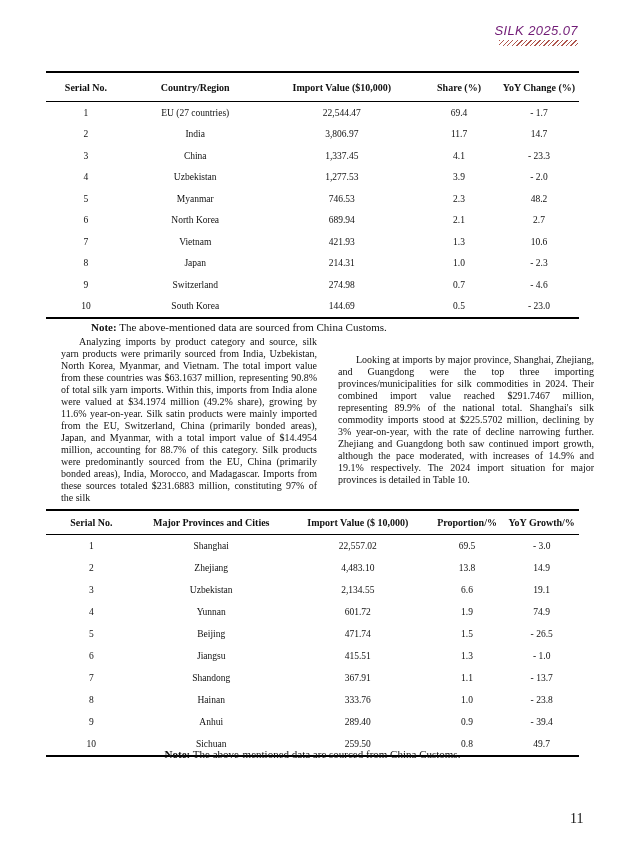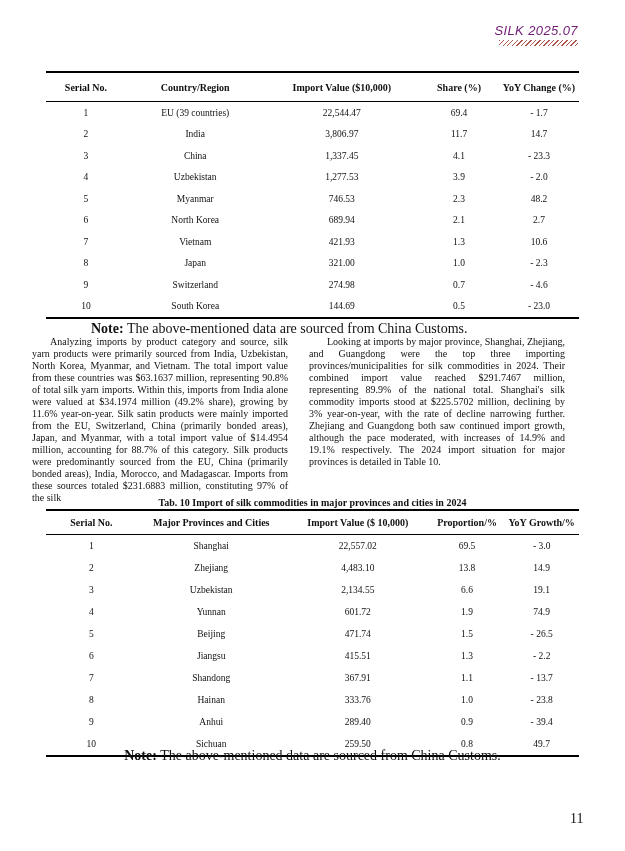--- a/index.html
+++ b/index.html
@@ -51,29 +51,29 @@
   }
   .t9 th  { height: 28px; }
   .t10 th { height: 23px; }
   .data-table td {
     font-size: 9.5px; text-align: center; padding: 0;
     height: 21.5px; vertical-align: middle;
   }
   .t10 td { height: 22px; }
 
   
-  .note { position: absolute; font-size: 14px; white-space: nowrap; }
+  .note { position: absolute; font-size: 11px; white-space: nowrap; }
   .note .b { font-weight: bold; }
   .note-t9  { top: 321px; left: 91px; }
   .note-t10 { top: 748px; left: 46px; width: 533px; text-align: center; }
 
   
   .columns {
-    position: absolute; top: 336px; left: 32px; width: 534px;
-    display: flex; gap: 21px;
+    position: absolute; top: 336px; left: 61px; width: 534px;
+    display: flex; gap: 21px; align-items: center;
   }
   .col { width: 256px; }
   .col p {
     margin: 0; font-size: 10px; line-height: 12px;
     text-align: justify; text-indent: 18px;
   }
   .col p + p { margin-top: 4px; }
 
   .page-number {
     position: absolute; top: 811px; left: 570px;
@@ -104,21 +104,21 @@
         <th>Serial No.</th>
         <th>Country/Region</th>
         <th>Import Value ($10,000)</th>
         <th>Share (%)</th>
         <th>YoY Change (%)</th>
       </tr>
     </thead>
     <tbody>
         <tr>
         <td>1</td>
-        <td>EU (39 countries)</td>
+        <td>EU (27 countries)</td>
         <td>22,544.47</td>
         <td>69.4</td>
         <td>- 1.7</td>
       </tr>
         <tr>
         <td>2</td>
         <td>India</td>
         <td>3,806.97</td>
         <td>11.7</td>
         <td>14.7</td>
@@ -154,21 +154,21 @@
         <tr>
         <td>7</td>
         <td>Vietnam</td>
         <td>421.93</td>
         <td>1.3</td>
         <td>10.6</td>
       </tr>
         <tr>
         <td>8</td>
         <td>Japan</td>
-        <td>321.00</td>
+        <td>214.31</td>
         <td>1.0</td>
         <td>- 2.3</td>
       </tr>
         <tr>
         <td>9</td>
         <td>Switzerland</td>
         <td>274.98</td>
         <td>0.7</td>
         <td>- 4.6</td>
       </tr>
@@ -189,21 +189,20 @@
 
   <div class="columns">
     <div class="col">
       <p>Analyzing imports by product category and source, silk yarn products were primarily sourced from India, Uzbekistan, North Korea, Myanmar, and Vietnam. The total import value from these countries was $63.1637 million, representing 90.8% of total silk yarn imports. Within this, imports from India alone were valued at $34.1974 million (49.2% share), growing by 11.6% year-on-year. Silk satin products were mainly imported from the EU, Switzerland, China (primarily bonded areas), Japan, and Myanmar, with a total import value of $14.4954 million, accounting for 88.7% of this category. Silk products were predominantly sourced from the EU, China (primarily bonded areas), India, Morocco, and Madagascar. Imports from these sources totaled $231.6883 million, constituting 97% of the silk</p>
     </div>
     <div class="col">
       <p>Looking at imports by major province, Shanghai, Zhejiang, and Guangdong were the top three importing provinces/municipalities for silk commodities in 2024. Their combined import value reached $291.7467 million, representing 89.9% of the national total. Shanghai's silk commodity imports stood at $225.5702 million, declining by 3% year-on-year, with the rate of decline narrowing further. Zhejiang and Guangdong both saw continued import growth, although the pace moderated, with increases of 14.9% and 19.1% respectively. The 2024 import situation for major provinces is detailed in Table 10.</p>
     </div>
   </div>
 
-  <div class="tab-title t10-title">Tab. 10 Import of silk commodities in major provinces and cities in 2024</div>
 
   <table class="data-table t10">
     <colgroup>
       <col style="width:17%">
         <col style="width:28%">
         <col style="width:27%">
         <col style="width:14%">
         <col style="width:14%">
     </colgroup>
     <thead>
@@ -249,21 +248,21 @@
         <td>Beijing</td>
         <td>471.74</td>
         <td>1.5</td>
         <td>- 26.5</td>
       </tr>
         <tr>
         <td>6</td>
         <td>Jiangsu</td>
         <td>415.51</td>
         <td>1.3</td>
-        <td>- 2.2</td>
+        <td>- 1.0</td>
       </tr>
         <tr>
         <td>7</td>
         <td>Shandong</td>
         <td>367.91</td>
         <td>1.1</td>
         <td>- 13.7</td>
       </tr>
         <tr>
         <td>8</td>

